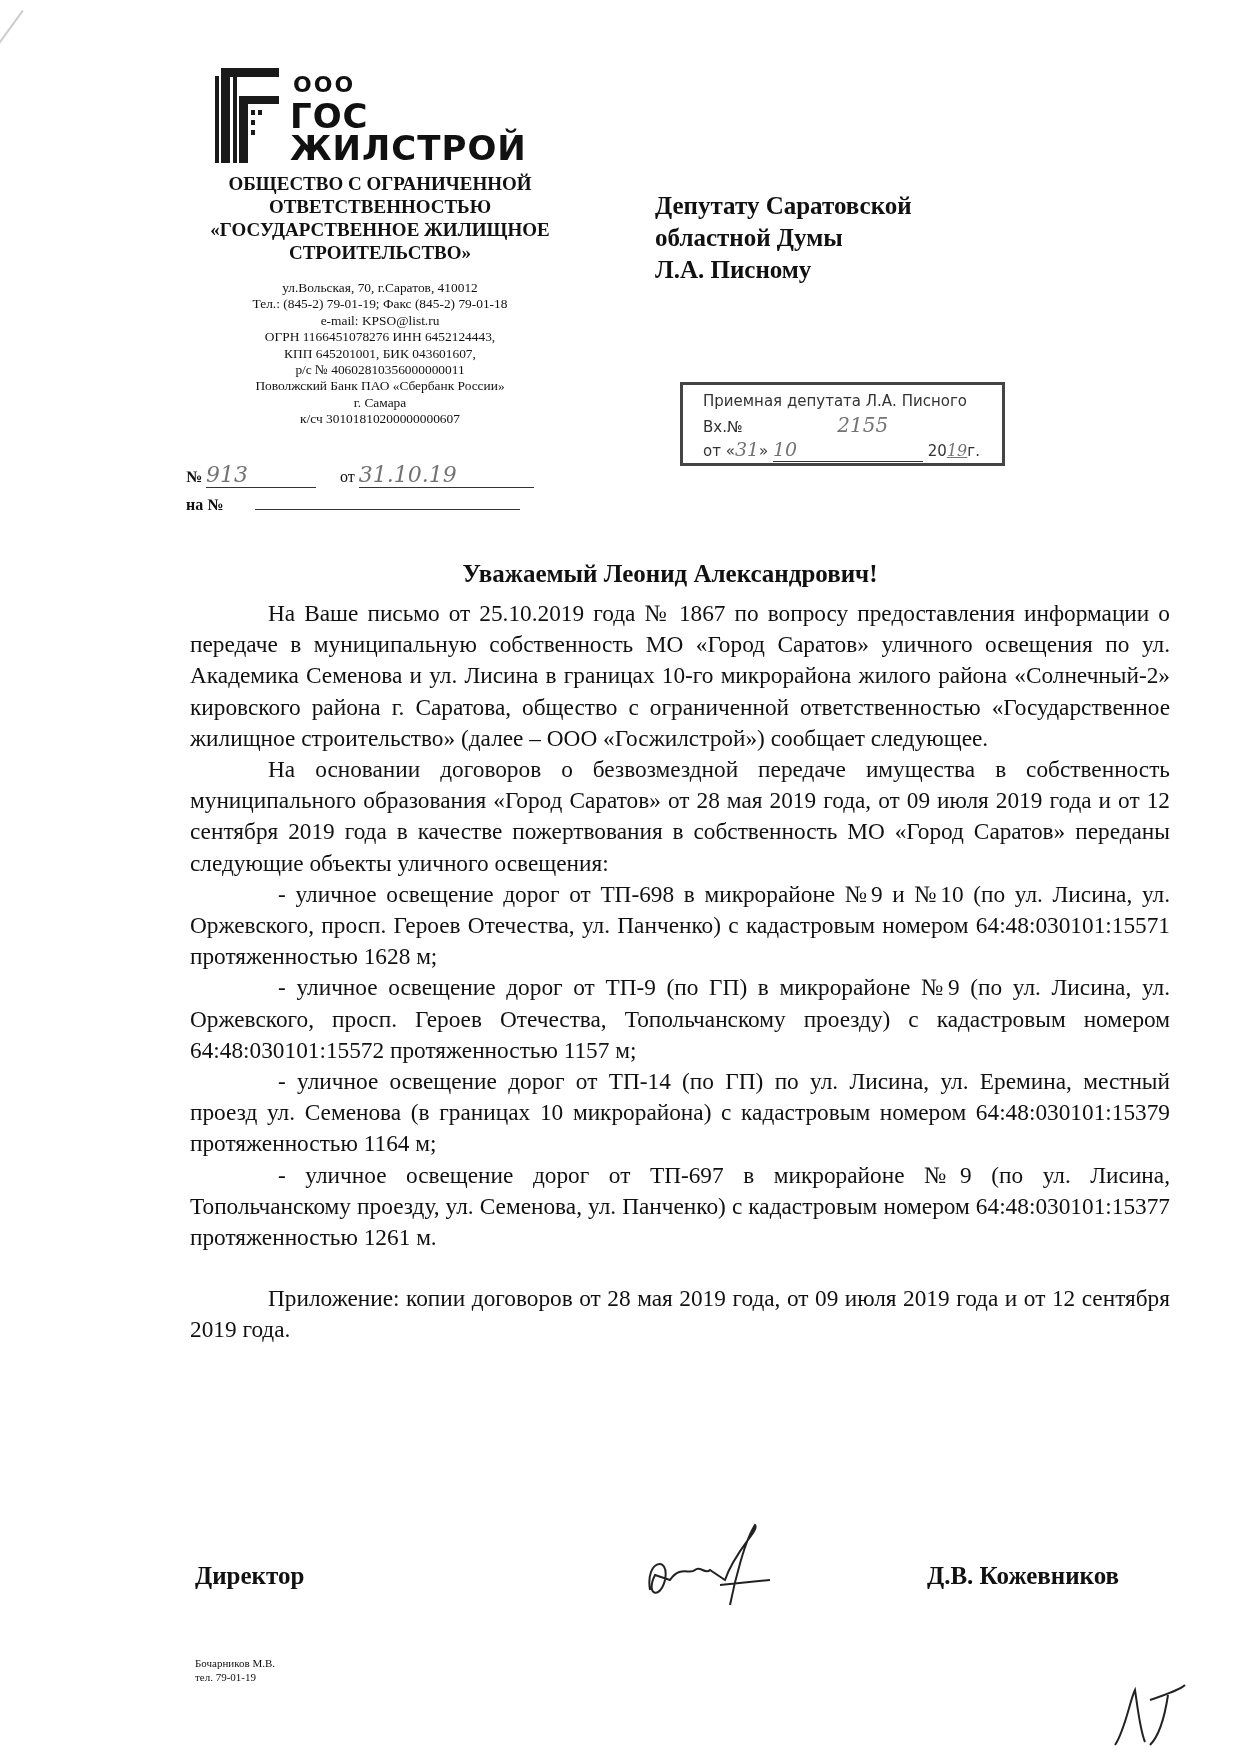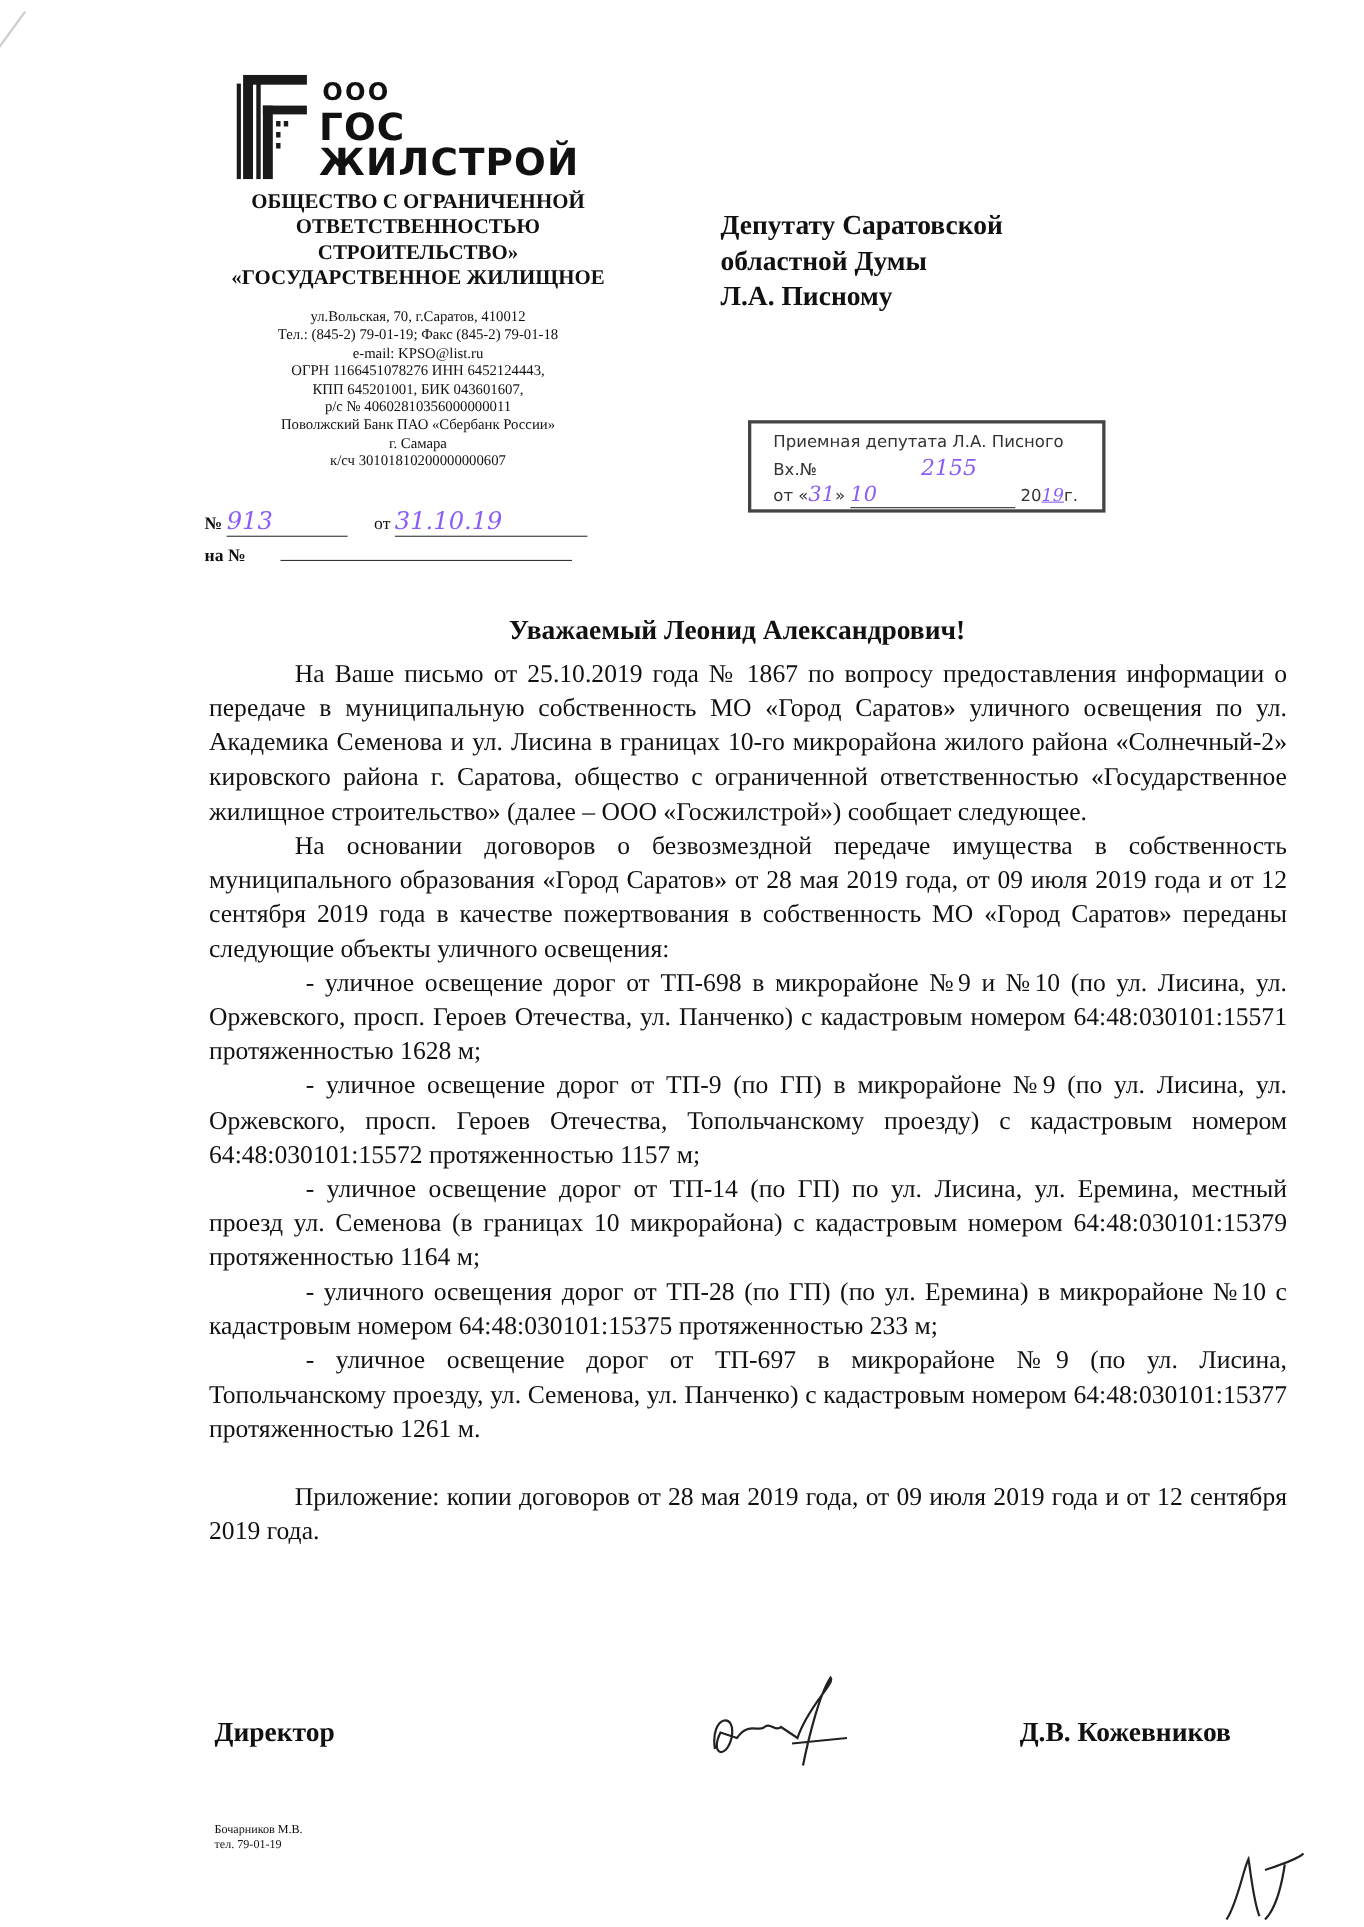--- a/index.html
+++ b/index.html
@@ -12,21 +12,21 @@
   .logo-mark { position:absolute; left:0; top:0; width:65px; height:95px; }
   .logo-text-ooo { position:absolute; left:78px; top:4px; font-family:"DejaVu Sans", sans-serif; font-weight:bold; font-size:22px; letter-spacing:2px; }
   .logo-text-gos { position:absolute; left:75px; top:28px; font-family:"DejaVu Sans", sans-serif; font-weight:bold; font-size:34px; letter-spacing:1px; }
   .logo-text-zhil { position:absolute; left:75px; top:60px; font-family:"DejaVu Sans", sans-serif; font-weight:bold; font-size:34px; letter-spacing:1px; }
 
   .org-name { left:190px; top:172px; width:380px; text-align:center; font-weight:bold; font-size:19px; line-height:23px; }
   .requisites { left:170px; top:280px; width:420px; text-align:center; font-size:13.4px; line-height:16.4px; }
 
   .outnum-row { left:186px; top:462px; width:370px; font-size:16px; }
   .outnum-row .lbl { font-weight:bold; }
-  .hand { font-family:"DejaVu Serif", serif; font-style:italic; color:#8b5cf6; font-size:22px; }
+  .hand { font-family:"DejaVu Serif", serif; font-style:italic; color:#737373; font-size:22px; }
   .uline { display:inline-block; border-bottom:1px solid #333; }
   .inref-row { left:186px; top:495px; font-size:16px; font-weight:bold; }
 
   .addressee { left:655px; top:190px; font-weight:bold; font-size:25px; line-height:32px; }
 
   .stamp { left:680px; top:382px; width:325px; height:84px; border:3px solid #444; box-sizing:border-box; padding:4px 20px; font-family:"DejaVu Sans", sans-serif; font-size:15px; color:#333; }
   .stamp .row { height:24px; line-height:24px; white-space:nowrap; }
 
   .salutation { left:170px; top:560px; width:1000px; text-align:center; font-weight:bold; font-size:25px; }
 
@@ -60,22 +60,22 @@
     <rect x="36" y="62" width="4" height="5" fill="#1a1a1a"></rect>
   </svg>
   <span class="logo-text-ooo">ООО</span>
   <span class="logo-text-gos">ГОС</span>
   <span class="logo-text-zhil">ЖИЛСТРОЙ</span>
 </div>
 
 <div class="abs org-name">
   <div>ОБЩЕСТВО С ОГРАНИЧЕННОЙ</div>
   <div>ОТВЕТСТВЕННОСТЬЮ</div>
+  <div>«ГОСУДАРСТВЕННОЕ ЖИЛИЩНОЕ</div>
   <div>СТРОИТЕЛЬСТВО»</div>
-  <div>«ГОСУДАРСТВЕННОЕ ЖИЛИЩНОЕ</div>
 </div>
 
 <div class="abs requisites">
   <div>ул.Вольская, 70, г.Саратов, 410012</div>
   <div>Тел.: (845-2) 79-01-19; Факс (845-2) 79-01-18</div>
   <div>e-mail: KPSO@list.ru</div>
   <div>ОГРН 1166451078276 ИНН 6452124443,</div>
   <div>КПП 645201001, БИК 043601607,</div>
   <div>р/с № 40602810356000000011</div>
   <div>Поволжский Банк ПАО «Сбербанк России»</div>
@@ -114,21 +114,20 @@
 </div>
 
 <div class="abs salutation">Уважаемый Леонид Александрович!</div>
 
 <div class="abs body-text">
   <p>На Ваше письмо от 25.10.2019 года № 1867 по вопросу предоставления информации о передаче в муниципальную собственность МО «Город Саратов» уличного освещения по ул. Академика Семенова и ул. Лисина в границах 10-го микрорайона жилого района «Солнечный-2» кировского района г. Саратова, общество с ограниченной ответственностью «Государственное жилищное строительство» (далее – ООО «Госжилстрой») сообщает следующее.</p>
   <p>На основании договоров о безвозмездной передаче имущества в собственность муниципального образования «Город Саратов» от 28 мая 2019 года, от 09 июля 2019 года и от 12 сентября 2019 года в качестве пожертвования в собственность МО «Город Саратов» переданы следующие объекты уличного освещения:</p>
   <p class="item">- уличное освещение дорог от ТП-698 в микрорайоне №9 и №10 (по ул. Лисина, ул. Оржевского, просп. Героев Отечества, ул. Панченко) с кадастровым номером 64:48:030101:15571 протяженностью 1628 м;</p>
   <p class="item">- уличное освещение дорог от ТП-9 (по ГП) в микрорайоне №9 (по ул. Лисина, ул. Оржевского, просп. Героев Отечества, Топольчанскому проезду) с кадастровым номером 64:48:030101:15572 протяженностью 1157 м;</p>
   <p class="item">- уличное освещение дорог от ТП-14 (по ГП) по ул. Лисина, ул. Еремина, местный проезд ул. Семенова (в границах 10 микрорайона) с кадастровым номером 64:48:030101:15379 протяженностью 1164 м;</p>
-  <p class="item">- уличного освещения дорог от ТП-28 (по ГП) (по ул. Еремина) в микрорайоне №10 с кадастровым номером 64:48:030101:15375 протяженностью 233 м;</p>
   <p class="item">- уличное освещение дорог от ТП-697 в микрорайоне №9 (по ул. Лисина, Топольчанскому проезду, ул. Семенова, ул. Панченко) с кадастровым номером 64:48:030101:15377 протяженностью 1261 м.</p>
   <p class="appendix">Приложение: копии договоров от 28 мая 2019 года, от 09 июля 2019 года и от 12 сентября 2019 года.</p>
 </div>
 
 <div class="abs sign-title">Директор</div>
 <svg class="abs signature" viewBox="0 0 150 90">
   <path d="M10 70 C 5 40, 30 35, 25 60 C 20 80, 5 75, 15 55 L 30 60 C 40 45, 50 55, 55 50 C 60 45, 65 55, 70 50 L 85 60 C 95 30, 120 10, 115 5 C 105 20, 95 60, 90 85 M 80 65 L 130 60" fill="none" stroke="#222" stroke-width="2"></path>
 </svg>
 <div class="abs sign-name">Д.В. Кожевников</div>
 

